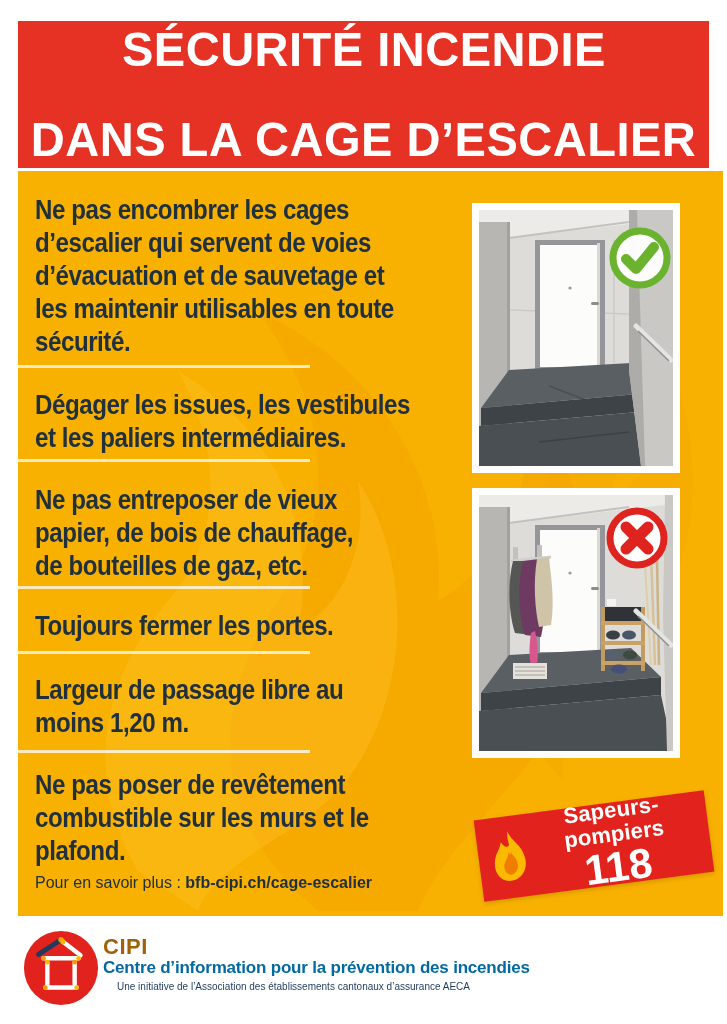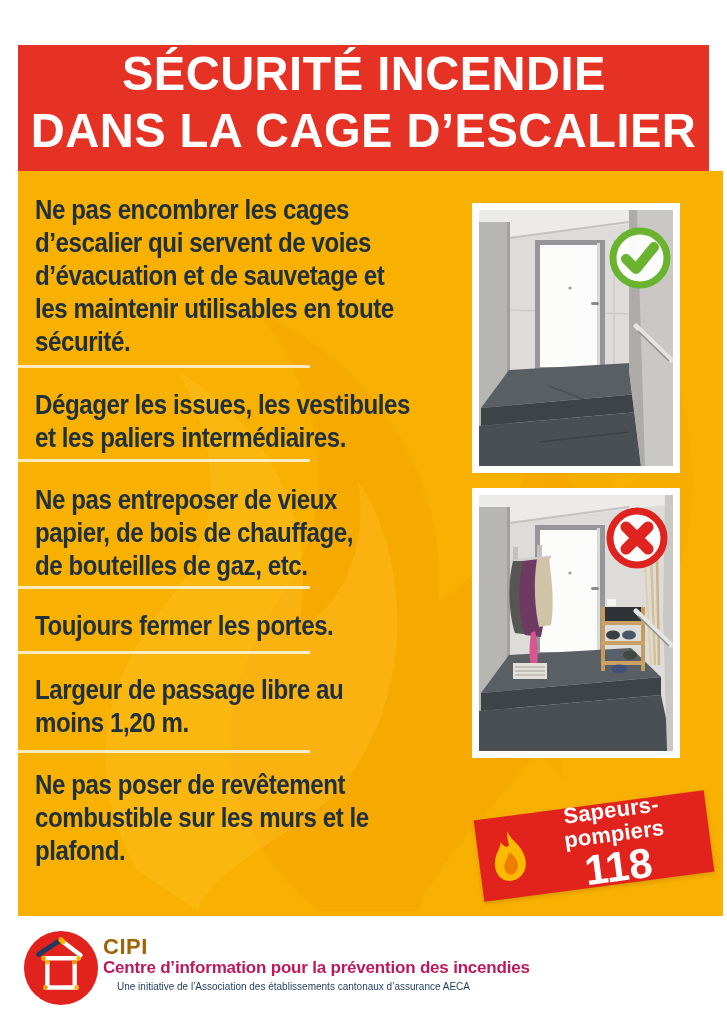--- a/index.html
+++ b/index.html
@@ -1,21 +1,21 @@
 <!DOCTYPE html>
 <html><head>
 <meta charset="utf-8">
 <style>
   html,body{margin:0;padding:0;background:#ffffff;}
   .page{position:relative;width:727px;height:1024px;background:#ffffff;overflow:hidden;
         font-family:"Liberation Sans",sans-serif;}
 
   
   .header{position:absolute;left:18px;top:21px;width:691px;height:147px;background:#e53225;
-          display:flex;flex-direction:column;justify-content:flex-start;align-items:center;margin-top:24px;}
+          display:flex;flex-direction:column;justify-content:space-between;align-items:center;}
   .header .t{color:#ffffff;font-weight:700;font-size:48px;line-height:57px;letter-spacing:0.5px;
              white-space:pre;transform:scaleX(0.98);}
 
   
   .body-panel{position:absolute;left:18px;top:171px;width:705px;height:745px;background:#f8b100;overflow:hidden;}
   .flame-bg{position:absolute;left:0;top:0;width:691px;height:745px;pointer-events:none;}
 
   .block{position:absolute;left:17px;color:#20303d;font-weight:700;font-size:28px;line-height:33px;
          letter-spacing:-0.5px;white-space:pre;transform:scaleX(0.86);transform-origin:0 0;}
   .divider{position:absolute;left:0;width:292px;height:3px;background:rgba(255,255,255,0.75);}
@@ -39,21 +39,21 @@
               box-shadow:0 2px 4px rgba(120,70,0,0.25);}
   .fire-badge .flame{width:38px;height:54px;margin-left:13px;flex:0 0 auto;}
   .fire-badge .txt{flex:1;text-align:center;color:#ffffff;padding-right:8px;}
   .fire-badge .l1{font-weight:700;font-size:22px;letter-spacing:0.2px;line-height:24px;}
   .fire-badge .l2{font-weight:700;font-size:42px;line-height:42px;margin-top:0px;}
 
   
   .footer{position:absolute;left:0;top:916px;width:727px;height:108px;background:#ffffff;}
   .logo{position:absolute;left:22px;top:13px;width:78px;height:78px;}
   .f-org{position:absolute;left:103px;top:18px;color:#a16207;font-weight:700;font-size:22px;letter-spacing:0.5px;}
-  .f-sub{position:absolute;left:103px;top:42px;color:#be185d;font-weight:700;font-size:17px;letter-spacing:-0.2px;}
+  .f-sub{position:absolute;left:103px;top:42px;color:#0369a1;font-weight:700;font-size:17px;letter-spacing:-0.2px;}
   .f-ini{position:absolute;left:103px;top:65px;color:#1d3a5f;font-weight:400;font-size:10px;margin-left:14px;}
 </style>
 </head>
 <body>
 
 <div class="page">
 
   <div class="header">
     <div class="t">SÉCURITÉ INCENDIE</div>
     <div class="t">DANS LA CAGE D’ESCALIER</div>
@@ -82,20 +82,21 @@
     <div class="divider" style="top:415px"></div>
     <div class="block" style="top:438px">Toujours fermer les portes.</div>
     <div class="divider" style="top:480px"></div>
     <div class="block" style="top:502px">Largeur de passage libre au
 moins 1,20 m.</div>
     <div class="divider" style="top:579px"></div>
     <div class="block" style="top:597px">Ne pas poser de revêtement
 combustible sur les murs et le
 plafond.</div>
 
+    <div class="info-line"><span class="lbl">Pour en savoir plus : </span><span class="url">bfb-cipi.ch/cage-escalier</span></div>
 
     <div class="photo photo-good">
       <svg class="scene" viewBox="0 0 194 256">
         <rect width="194" height="256" fill="#dddcd8"></rect>
         <polygon points="0,0 194,0 194,9 30,28 0,19" fill="#ecebe7"></polygon>
         <line x1="30" y1="28" x2="150" y2="12" stroke="#c3c2be" stroke-width="2"></line>
         <rect x="0" y="12" width="30" height="244" fill="#b7b6b2"></rect>
         <rect x="28" y="12" width="3" height="244" fill="#a2a19d"></rect>
         <line x1="31" y1="100" x2="150" y2="104" stroke="#cccbc7" stroke-width="1.5"></line>
         <line x1="135" y1="30" x2="135" y2="158" stroke="#cccbc7" stroke-width="1.5"></line>

